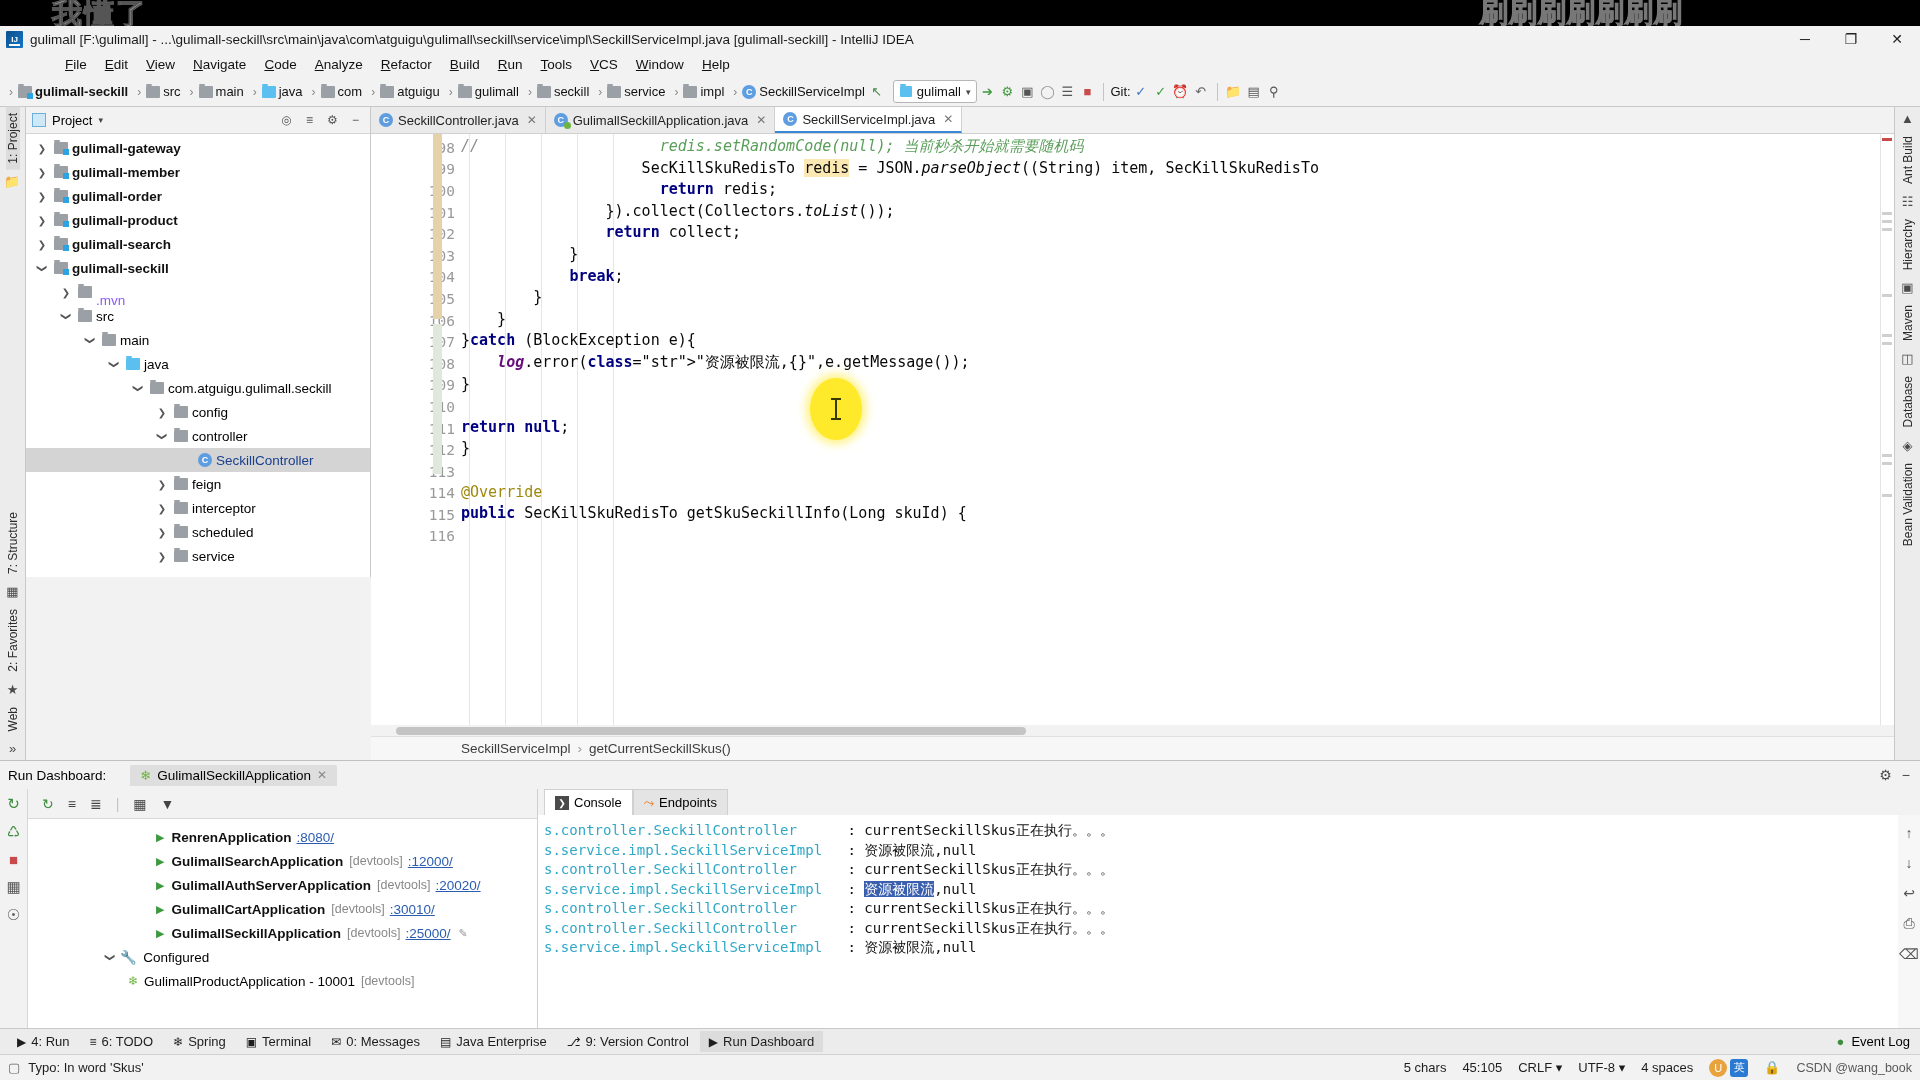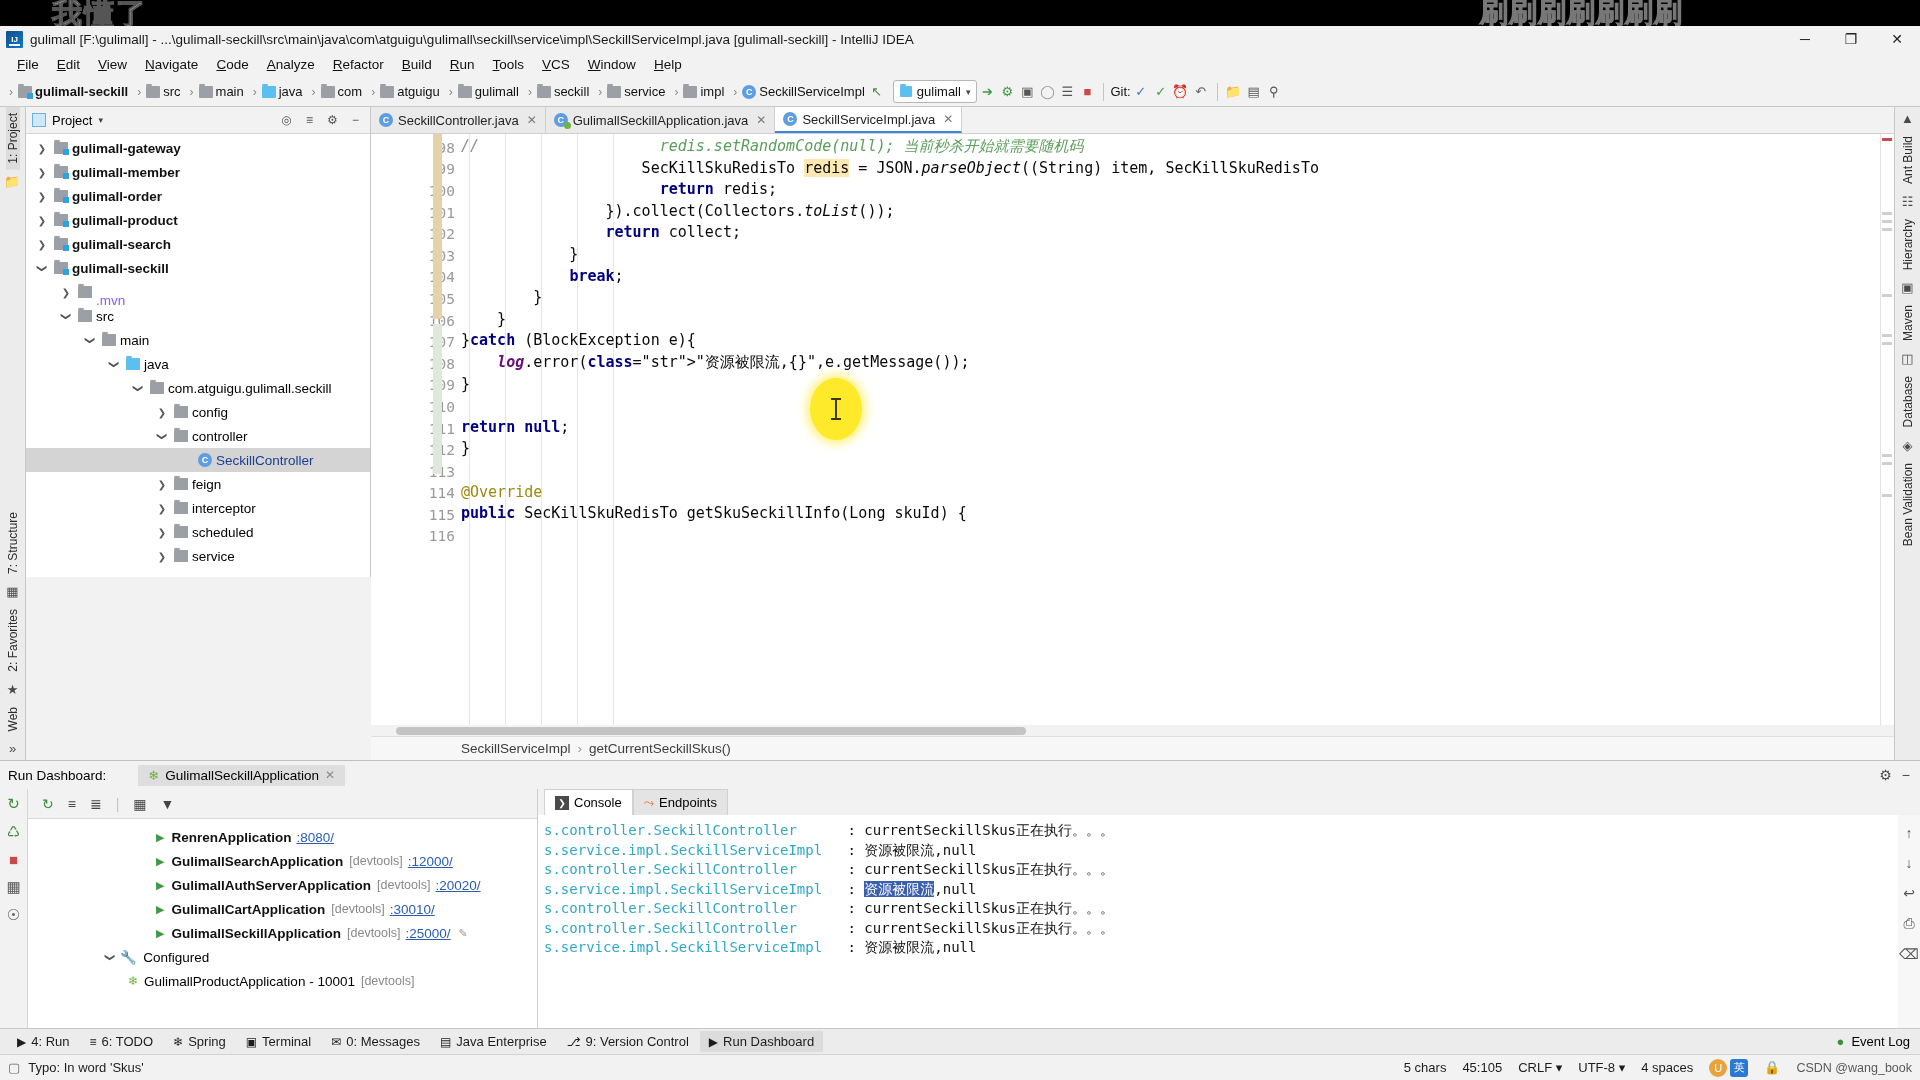--- a/index.html
+++ b/index.html
@@ -64,21 +64,21 @@
   .win-btns { position: absolute; right: 0; top: 0; height: 26px; display: flex; }
   .win-btn {
     width: 46px; height: 26px; display:flex; align-items:center; justify-content:center;
     font-size: 14px; color: #222;
   }
 
   
   .menubar {
     height: 25px; flex: 0 0 25px; background: #f2f2f2;
     display: flex; align-items: center; padding-left: 8px;
-    font-size: 13.5px; color: #111;
+    font-size: 13.5px; color: #111; margin-left: 48px;
   }
   .menu-item { padding: 2px 9px; white-space: nowrap; }
   .menu-item u { text-decoration: underline; }
 
   
   .navbar {
     height: 30px; flex: 0 0 30px;
     background: #f2f2f2;
     display: flex; align-items: center;
     font-size: 13px; color: #111;
@@ -241,21 +241,21 @@
     height:24px; flex:0 0 24px; background:#f7f7f7;
     display:flex; align-items:center; font-size:13.5px; color:#3c3c3c;
     padding-left:90px; border-top:1px solid #e0e0e0;
   }
   .breadcrumbbar .sep { color:#999; margin:0 7px; }
 
   
   .rundash { flex:0 0 auto; display:flex; flex-direction:column; background:#f2f2f2; border-top:1px solid #c0c0c0; }
   .rd-header {
     height:28px; flex:0 0 28px; display:flex; align-items:center;
-    font-size:13.5px; padding-left:8px; background:#f2f2f2; gap:20px;
+    font-size:13.5px; padding-left:8px; background:#f2f2f2; gap:12px;
   }
   .rd-tab {
     display:flex; align-items:center; gap:6px; background:#dedede;
     padding:3px 10px; border-radius:2px 2px 0 0; margin-left:12px;
   }
   .rd-hdr-icons { margin-left:auto; display:flex; gap:10px; padding-right:10px; color:#4a4a4a; font-size:14px;}
   .rd-body { flex:1 1 auto; display:flex; min-height:0; }
   .rd-toolstrip {
     width:28px; flex:0 0 28px; background:#f2f2f2; display:flex; flex-direction:column;
     align-items:center; padding-top:6px; gap:10px; border-right:1px solid #d6d6d6;

